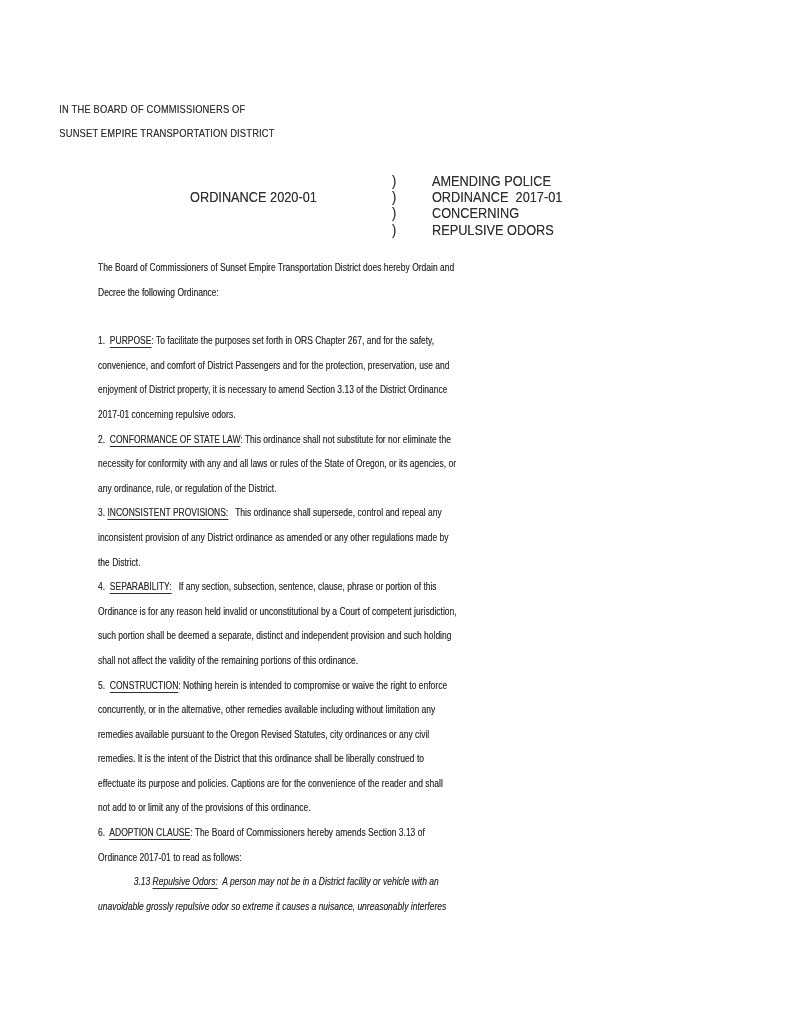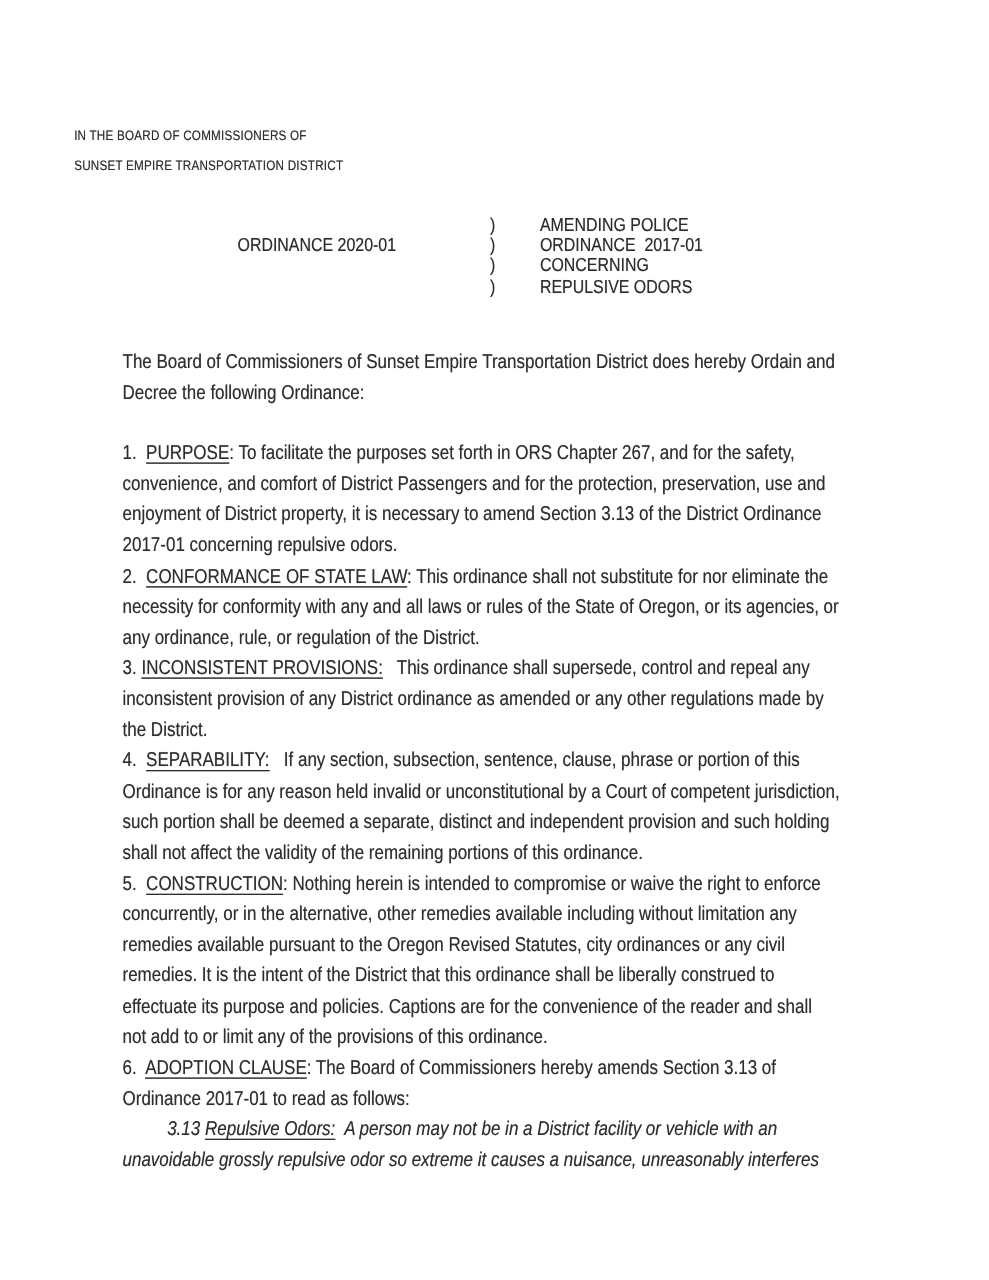--- a/index.html
+++ b/index.html
@@ -34,22 +34,22 @@
   .caption-rows {
     position: absolute;
     left: 392px; top: 173px;
     font-size: 15px; line-height: 16.2px;
   }
   .cap-row { display: flex; white-space: pre; transform: scaleX(0.85); transform-origin: 0 50%; }
   .cap-paren { display: inline-block; width: 47px; }
 
   .body-text {
     position: absolute;
-    left: 98px; top: 278px;
-    font-size: 16px;
+    left: 98px; top: 256px;
+    font-size: 10px;
     line-height: 24.6px;
   }
   .preamble { margin-bottom: 24px; }
   .line { white-space: pre; transform: scaleX(0.85); transform-origin: 0 50%; }
   .u { text-decoration: underline; text-underline-offset: 2.5px; }
   .it { font-style: italic; }
   .indent { padding-left: 42px; }
 </style>
 </head>
 <body>

